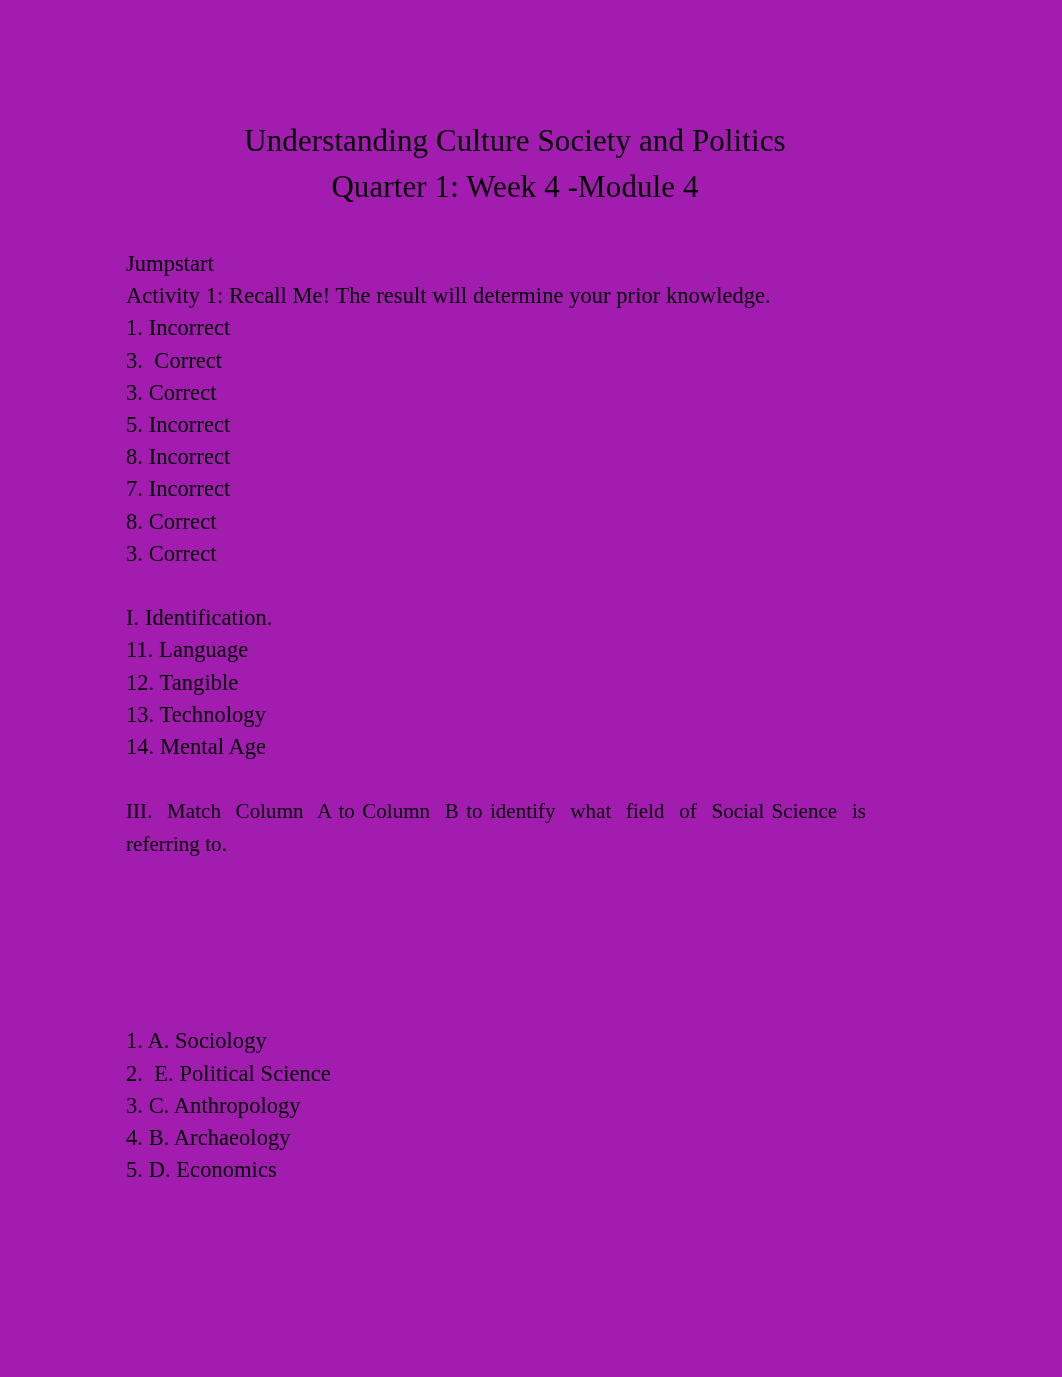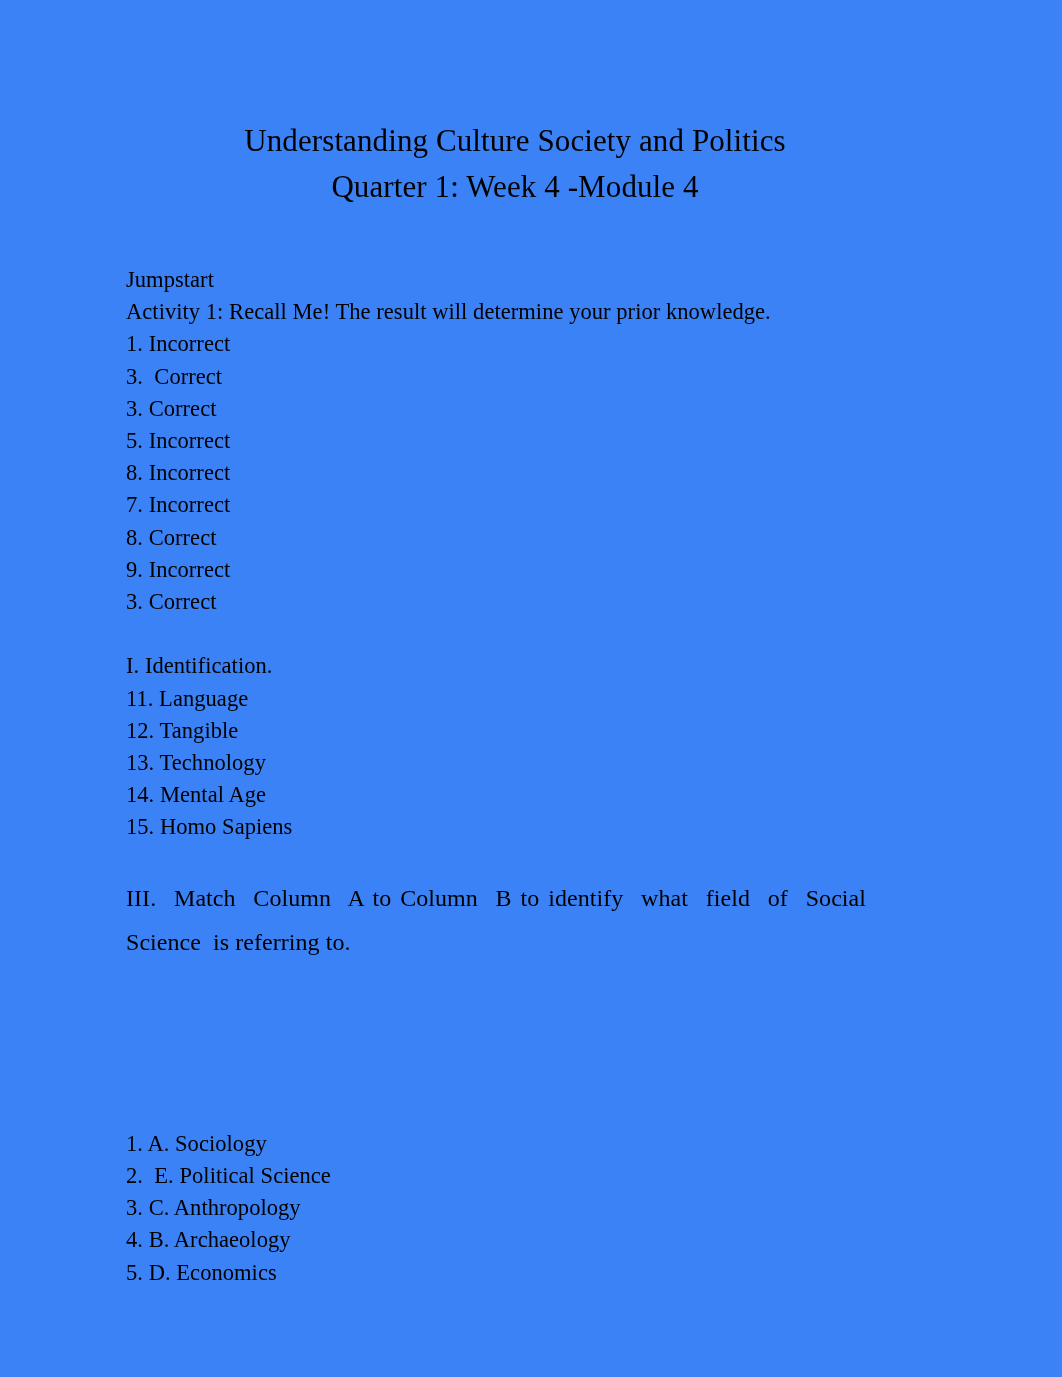--- a/index.html
+++ b/index.html
@@ -10,21 +10,21 @@
   }
   body {
     font-family: "Liberation Serif", "DejaVu Serif", serif;
     color: #000000;
     -webkit-font-smoothing: antialiased;
   }
   .page {
     position: relative;
     width: 1062px;
     height: 1377px;
-    background: #3b82f6;
+    background: #a21caf;
     overflow: hidden;
     box-sizing: border-box;
   }
   
   .title-block {
     position: absolute;
     left: 0;
     top: 118px;
     width: 1030px;
     text-align: center;
@@ -33,40 +33,40 @@
     font-size: 31px;
     line-height: 46px;
     white-space: pre;
     font-weight: normal;
     letter-spacing: 0.1px;
   }
   
   .body-block {
     position: absolute;
     left: 126px;
-    top: 264px;
+    top: 248px;
     width: 740px;
     font-family: Liberation Serif, serif;
   }
   .line {
     font-size: 22.5px;
     line-height: 32.2px;
     white-space: pre-wrap;
     letter-spacing: 0.05px;
   }
   .spacer {
     height: 32.2px;
   }
   .big-gap {
     height: 164px;
   }
   
   .para-justified {
-    font-size: 24px;
-    line-height: 44px;
+    font-size: 21px;
+    line-height: 33px;
     text-align: justify;
     text-align-last: left;
     width: 740px;
     white-space: pre-wrap;
     letter-spacing: 0.05px;
   }
 </style>
 </head>
 <body>
 
@@ -81,31 +81,29 @@
 
     <div class="line">Jumpstart</div>
     <div class="line">Activity 1: Recall Me! The result will determine your prior knowledge.</div>
     <div class="line">1. Incorrect</div>
     <div class="line">3.  Correct</div>
     <div class="line">3. Correct</div>
     <div class="line">5. Incorrect</div>
     <div class="line">8. Incorrect</div>
     <div class="line">7. Incorrect</div>
     <div class="line">8. Correct</div>
-    <div class="line">9. Incorrect</div>
     <div class="line">3. Correct</div>
 
     <div class="spacer"></div>
 
     <div class="line">I. Identification.</div>
     <div class="line">11. Language</div>
     <div class="line">12. Tangible</div>
     <div class="line">13. Technology</div>
     <div class="line">14. Mental Age</div>
-    <div class="line">15. Homo Sapiens</div>
 
     <div class="spacer"></div>
 
     <div class="para-justified">III.  Match  Column  A to Column  B to identify  what  field  of  Social Science  is referring to.</div>
 
     <div class="big-gap"></div>
 
     <div class="line">1. A. Sociology</div>
     <div class="line">2.  E. Political Science</div>
     <div class="line">3. C. Anthropology</div>

